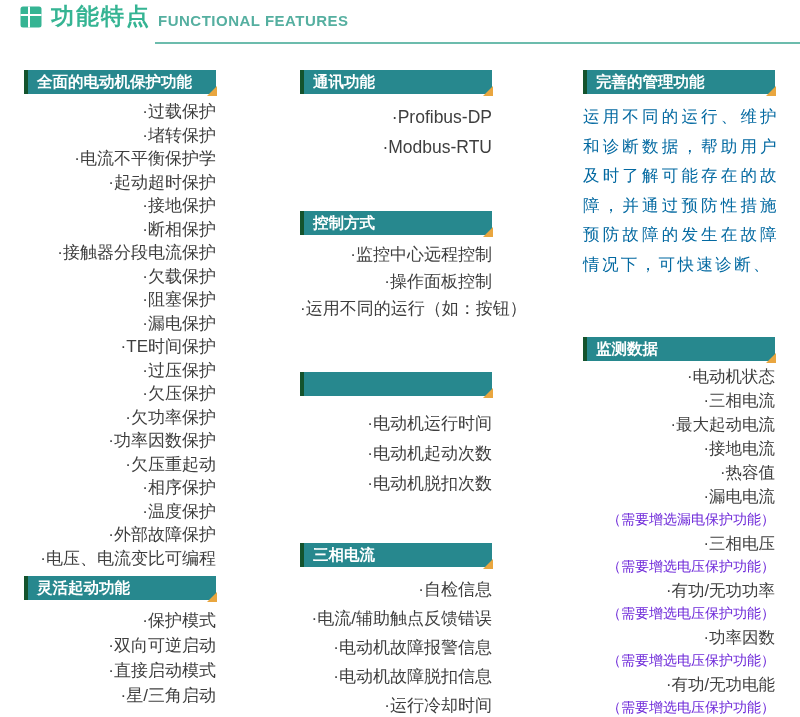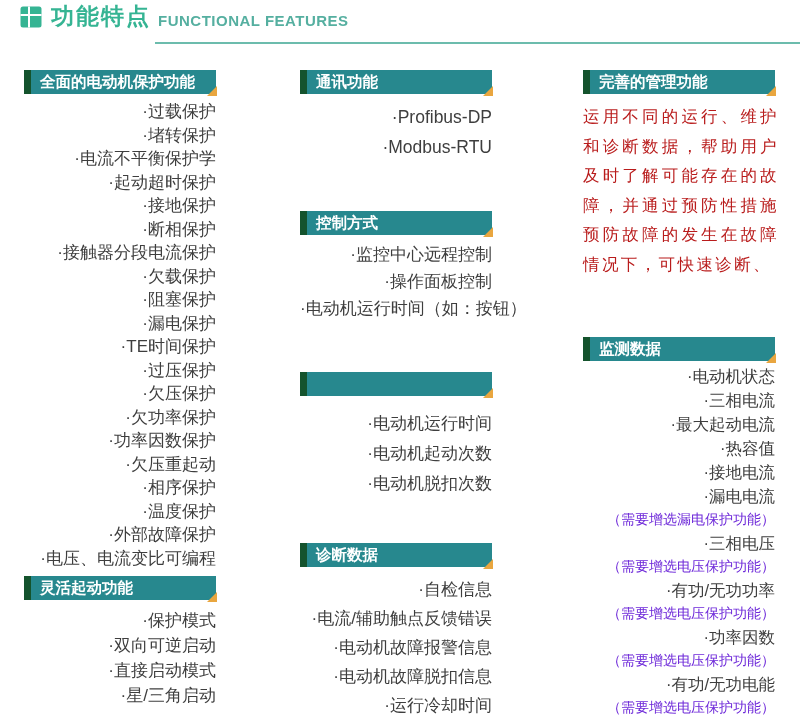--- a/index.html
+++ b/index.html
@@ -21,21 +21,21 @@
   .col{position:absolute;top:70px;width:192px;}
   .col-left{left:24px;}
   .col-mid{left:300px;}
   .col-right{left:583px;}
   .sec{position:absolute;left:0;width:100%;}
 
   
   .hdr{
     position:relative;z-index:0;height:24px;line-height:24px;box-sizing:border-box;
     background:#27888e;color:#ffffff;font-size:15.5px;font-weight:bold;
-    padding-left:9px;border-left:7px solid #14532d;
+    padding-left:9px;border-left:4px solid #14532d;
     border-bottom-right-radius:6px;white-space:nowrap;
   }
   .hdr::after{
     content:"";position:absolute;right:-1px;bottom:-2px;z-index:-1;
     width:0;height:0;border-bottom:10px solid #e9a63f;border-left:10px solid transparent;
   }
 
   
   .list{margin:0;padding:0;text-align:right;}
   .item{white-space:nowrap;font-size:17px;color:#3e3e3e;}
@@ -49,21 +49,21 @@
   .col-mid .sec-comm .item{line-height:30px;font-size:17.5px;}
   .col-mid .sec-control .list{margin-top:6px;}
   .col-mid .sec-control .item{line-height:27px;}
   .col-mid .sec-runtime .list{margin-top:13px;}
   .col-mid .sec-runtime .item{line-height:30px;}
   .col-mid .sec-diagnosis .list{margin-top:8px;}
   .col-mid .sec-diagnosis .item{line-height:29px;}
 
   .col-right .para{
     margin-top:8px;width:196px;font-size:16.5px;line-height:29.5px;
-    letter-spacing:2.4px;text-align:justify;color:#b91c1c;
+    letter-spacing:2.4px;text-align:justify;color:#0369a1;
   }
   .col-right .sec-monitor .list{margin-top:3px;}
   .col-right .item{line-height:24px;font-size:16.5px;}
   .note{white-space:nowrap;font-size:14px;line-height:23px;padding-left:8px;color:#6d28d9;}
 </style>
 </head>
 <body>
 
 <div class="page">
 
@@ -127,35 +127,35 @@
         <div class="item">·Profibus-DP</div>
         <div class="item">·Modbus-RTU</div>
       </div>
     </div>
 
     <div class="sec sec-control" style="top:141px;">
       <div class="hdr">控制方式</div>
       <div class="list">
         <div class="item">·监控中心远程控制</div>
         <div class="item">·操作面板控制</div>
-        <div class="item">·电动机运行时间（如：按钮）</div>
+        <div class="item">·运用不同的运行（如：按钮）</div>
       </div>
     </div>
 
     <div class="sec sec-runtime" style="top:302px;">
       <div class="hdr"></div>
       <div class="list">
         <div class="item">·电动机运行时间</div>
         <div class="item">·电动机起动次数</div>
         <div class="item">·电动机脱扣次数</div>
       </div>
     </div>
 
     <div class="sec sec-diagnosis" style="top:473px;">
-      <div class="hdr">诊断数据</div>
+      <div class="hdr">三相电流</div>
       <div class="list">
         <div class="item">·自检信息</div>
         <div class="item">·电流/辅助触点反馈错误</div>
         <div class="item">·电动机故障报警信息</div>
         <div class="item">·电动机故障脱扣信息</div>
         <div class="item">·运行冷却时间</div>
       </div>
     </div>
 
   </div>
@@ -166,22 +166,22 @@
       <div class="hdr">完善的管理功能</div>
       <div class="para">运用不同的运行、维护和诊断数据，帮助用户及时了解可能存在的故障，并通过预防性措施预防故障的发生在故障情况下，可快速诊断、</div>
     </div>
 
     <div class="sec sec-monitor" style="top:267px;">
       <div class="hdr">监测数据</div>
       <div class="list">
         <div class="item">·电动机状态</div>
         <div class="item">·三相电流</div>
         <div class="item">·最大起动电流</div>
+        <div class="item">·接地电流</div>
         <div class="item">·热容值</div>
-        <div class="item">·接地电流</div>
         <div class="item">·漏电电流</div>
         <div class="note">（需要增选漏电保护功能）</div>
         <div class="item">·三相电压</div>
         <div class="note">（需要增选电压保护功能）</div>
         <div class="item">·有功/无功功率</div>
         <div class="note">（需要增选电压保护功能）</div>
         <div class="item">·功率因数</div>
         <div class="note">（需要增选电压保护功能）</div>
         <div class="item">·有功/无功电能</div>
         <div class="note">（需要增选电压保护功能）</div>

